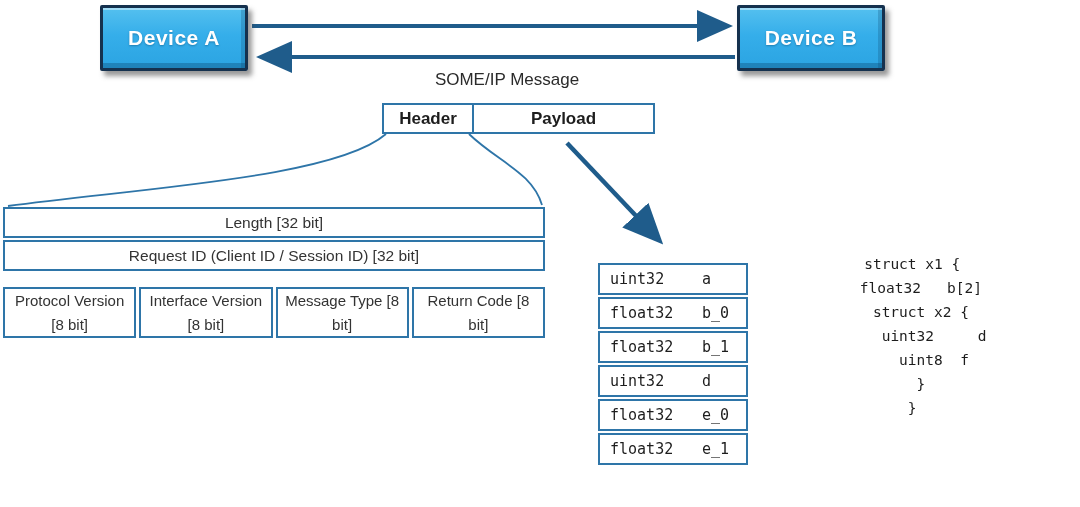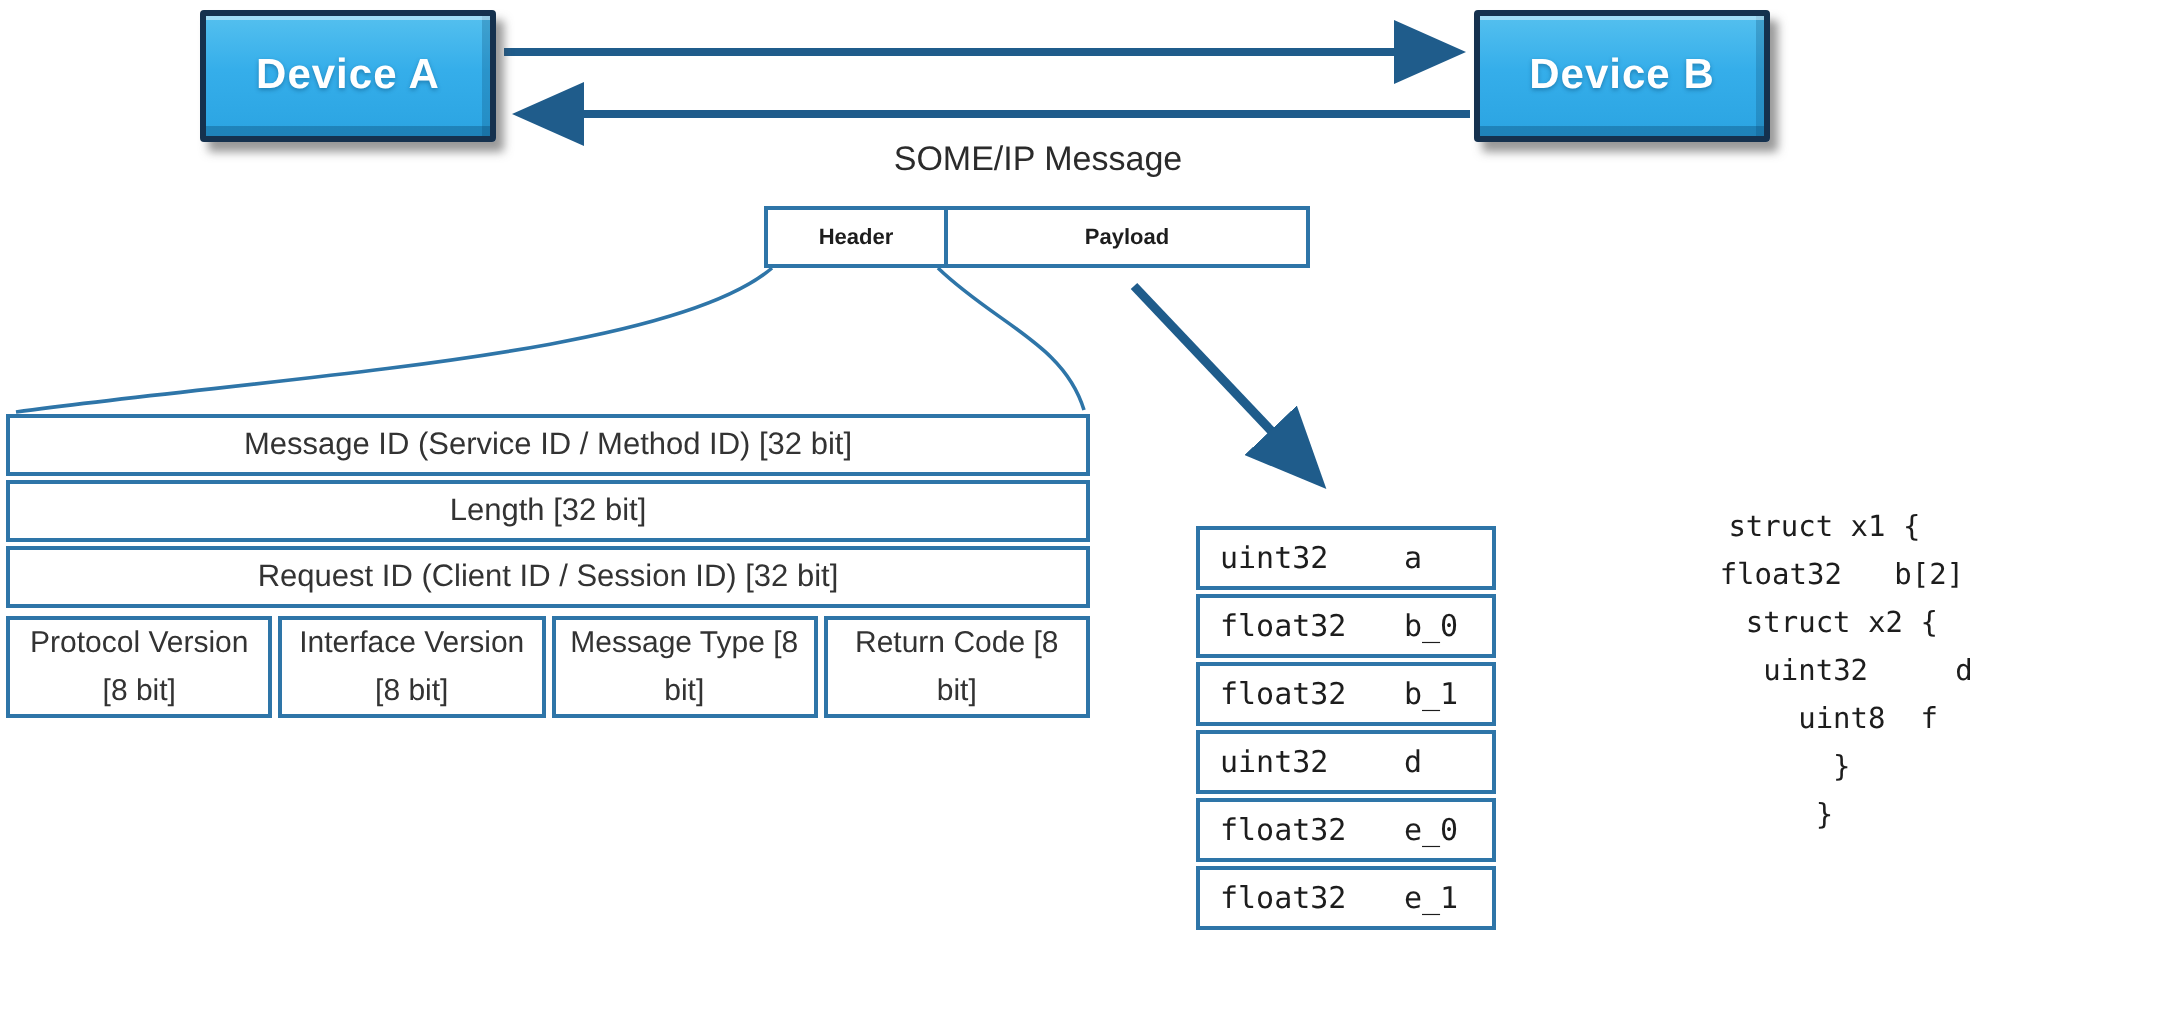--- a/index.html
+++ b/index.html
@@ -36,41 +36,41 @@
     font-size: 21px;
     font-weight: bold;
     letter-spacing: 0.5px;
     text-shadow: 0 1px 2px rgba(0,60,100,0.4);
   }
   .device-a { left: 100px; top: 5px; }
   .device-b { left: 737px; top: 5px; }
 
   .someip-label {
     position: absolute;
-    left: 384px; top: 70px;
+    left: 372px; top: 70px;
     width: 270px;
     text-align: center;
     font-size: 17px;
     color: #2b2b2b;
     font-weight: 500;
   }
   .msg-box {
     position: absolute;
     left: 382px; top: 103px;
     width: 273px; height: 31px;
     display: flex;
     border: 2px solid #2e75a8;
     background: #ffffff;
   }
   .msg-cell {
     display: flex;
     align-items: center;
     justify-content: center;
     font-weight: bold;
-    font-size: 11px;
+    font-size: 17px;
     color: #1d1d1d;
   }
   .msg-cell.header-cell { width: 90px; border-right: 2px solid #2e75a8; }
   .msg-cell.payload-cell { flex: 1; }
 
   .header-table {
     position: absolute;
     left: 3px; top: 207px;
     width: 542px;
   }
@@ -81,21 +81,21 @@
     margin-bottom: 2px;
     display: flex;
     align-items: center;
     justify-content: center;
     font-size: 15.5px;
     color: #333333;
   }
   .ht-fields {
     display: flex;
     gap: 3px;
-    margin-top: 4px;
+    margin-top: 16px;
   }
   .ht-field {
     flex: 1;
     height: 51px;
     border: 2px solid #2e75a8;
     background: #ffffff;
     display: flex;
     align-items: center;
     justify-content: center;
     text-align: center;
@@ -168,21 +168,20 @@
   </div>
 
   <div class="someip-label">SOME/IP Message</div>
 
   <div class="msg-box">
     <div class="msg-cell header-cell">Header</div>
     <div class="msg-cell payload-cell">Payload</div>
   </div>
 
   <div class="header-table">
-    <div class="ht-row">Message ID (Service ID / Method ID) [32 bit]</div>
     <div class="ht-row">Length [32 bit]</div>
     <div class="ht-row">Request ID (Client ID / Session ID) [32 bit]</div>
     <div class="ht-fields">
       <div class="ht-field">Protocol Version [8 bit]</div>
       <div class="ht-field">Interface Version [8 bit]</div>
       <div class="ht-field">Message Type [8 bit]</div>
       <div class="ht-field">Return Code [8 bit]</div>
     </div>
   </div>
 

